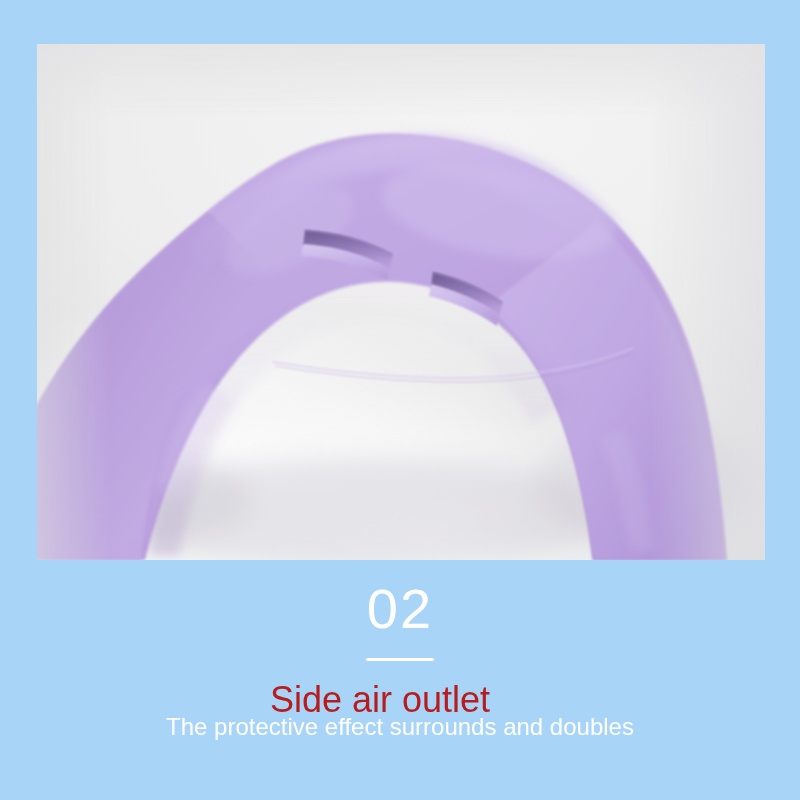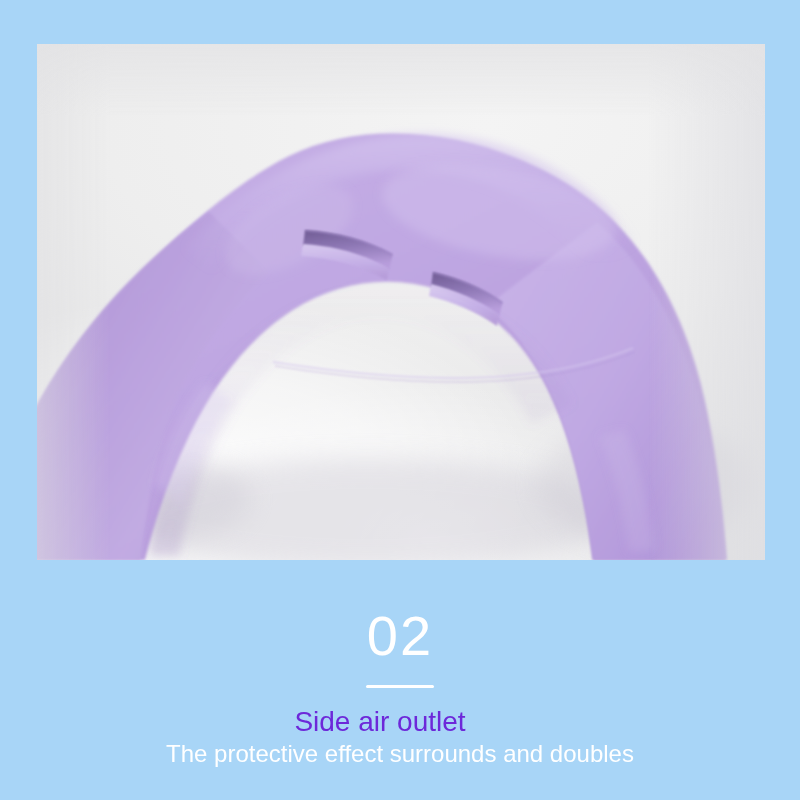--- a/index.html
+++ b/index.html
@@ -61,21 +61,21 @@
     top: 0;
     width: 728px;
     height: 516px;
   }
   #product svg { display: block; width: 100%; height: 100%; }
 
   
   #caption {
     position: absolute;
     left: 0;
-    top: 556px;
+    top: 529px;
     width: 800px;
     height: 240px;
     text-align: center;
     color: #ffffff;
   }
   #step-number {
     position: absolute;
     left: 0;
     top: 52px;
     width: 800px;
@@ -93,24 +93,24 @@
     height: 3px;
     margin-left: -34px;
     background: #ffffff;
     border-radius: 2px;
   }
   #caption-line-1 {
     position: absolute;
     left: 0;
     top: 148px;
     width: 760px;
-    font-size: 28px;
+    font-size: 36px;
     font-weight: 400;
     line-height: 1.28;
-    color: #6d28d9;
+    color: #b91c1c;
   }
   #caption-line-2 {
     position: absolute;
     left: 0;
     top: 183px;
     width: 800px;
     font-size: 24px;
     font-weight: 400;
     line-height: 1.28;
     color: #ffffff;

